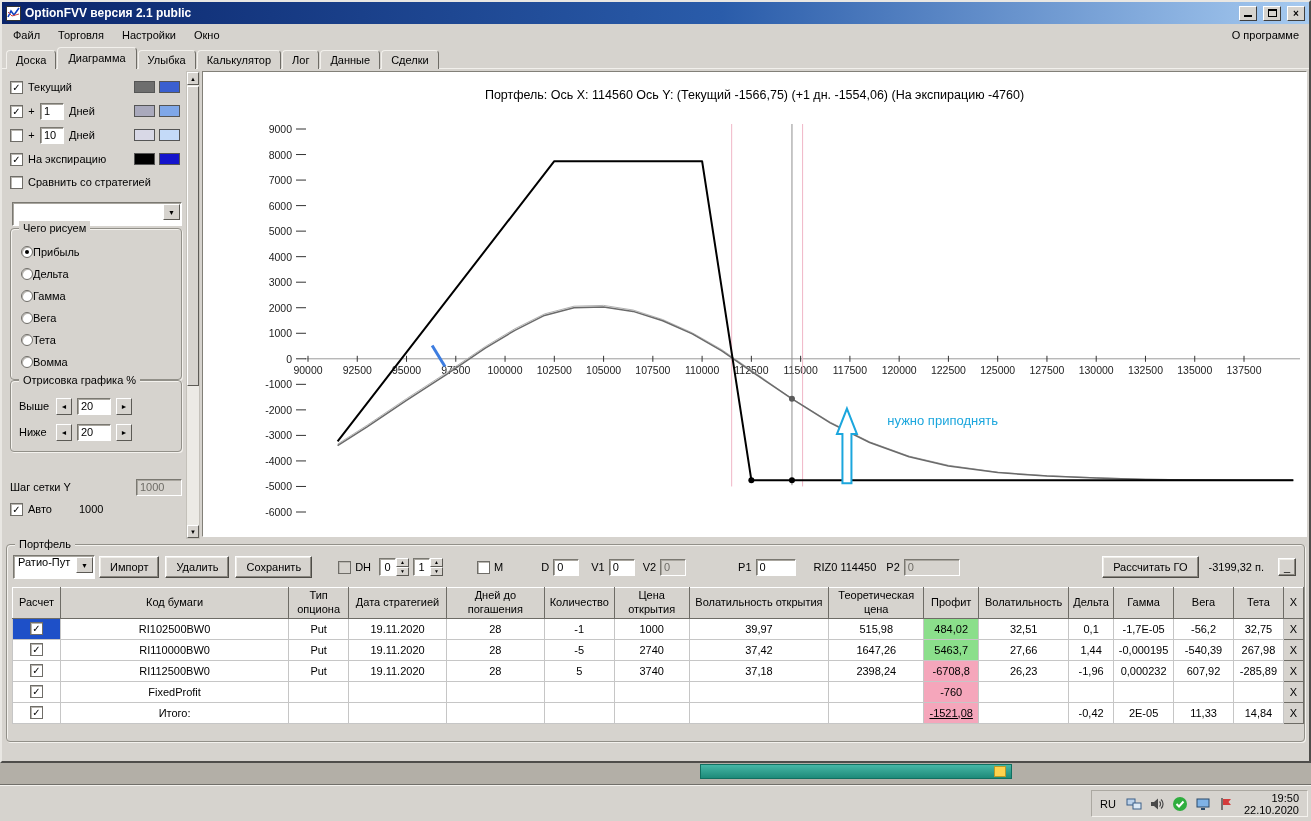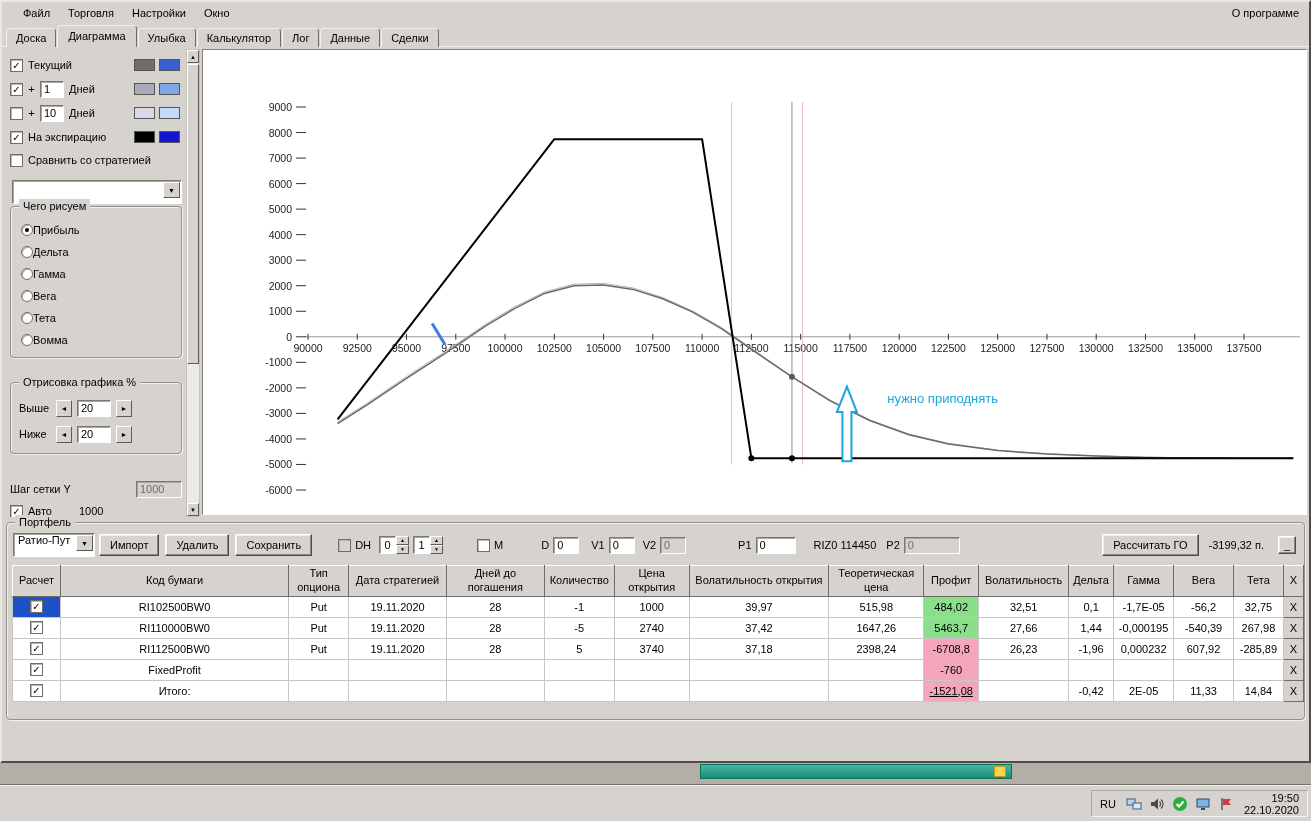--- a/index.html
+++ b/index.html
@@ -6,21 +6,21 @@
 body{font-family:"Liberation Sans",sans-serif;font-size:11px;color:#000;background:#9aa5b1}
 .screen{position:relative;width:1311px;height:821px;overflow:hidden;background:#b3afa7}
 .window{position:absolute;left:0;top:0;width:1311px;height:763px;background:#d6d3ce;border:2px solid;border-color:#e9e7e3 #4e4d4a #4e4d4a #e9e7e3}
 .titlebar{height:22px;display:flex;align-items:center;gap:4px;padding:0 4px;background:linear-gradient(90deg,#0a246a 0%,#2a5caa 55%,#a6caf0 100%);color:#fff}
 .title-text{font-weight:bold;font-size:12px}
 .tb-spacer{flex:1}
 .tb-btn{width:18px;height:15px;background:#d6d3ce;border:1px solid;border-color:#fff #404040 #404040 #fff;display:flex;align-items:center;justify-content:center;color:#000;font-size:10px;font-weight:bold;margin-left:2px}
 .glyph-min{width:8px;height:8px;border-bottom:2px solid #000}
 .glyph-max{width:9px;height:8px;border:1px solid #000;border-top-width:2px}
 .app-icon svg{display:block}
-.menubar{height:21px;display:flex;align-items:center;padding:0 6px 0 12px}
+.menubar{height:21px;display:flex;align-items:center;padding:0 6px 0 2px}
 .menu-items{display:flex}
 .menu-item{padding:3px 9px;cursor:default}
 .about-link{margin-left:auto;padding:3px 4px}
 .tabstrip{height:23px;padding:2px 0 0 4px;display:flex;align-items:flex-end;position:relative;z-index:2}
 .tab{padding:3px 9px;background:#d6d3ce;border:1px solid #6e6c66;border-bottom:none;border-left-color:#f2f0ec;border-top-color:#f2f0ec;border-radius:4px 4px 0 0;margin-right:1px;position:relative;top:1px;cursor:default}
 .tab.active{padding:4px 10px 5px;z-index:3;box-shadow:0 2px 0 #d6d3ce}
 .content{position:relative;height:470px;border-top:1px solid #f2f0ec;background:#d6d3ce}
 .sidebar{position:absolute;left:0;top:0;width:200px;height:470px;overflow:hidden;padding:6px 20px 0 8px}
 .sb-row{display:flex;align-items:center;gap:5px;height:22px}
 .toggle-row{height:24px}
@@ -35,21 +35,21 @@
 .combo{display:inline-flex;align-items:flex-start;height:24px;background:#fff;border:1px solid;border-color:#7a7871 #fff #fff #7a7871;box-shadow:inset 1px 1px 0 #a9a69f}
 .combo-val{flex:1;padding:0 4px;overflow:hidden;white-space:nowrap}
 .combo-btn{width:17px;height:16px;margin:1px;background:#d6d3ce;border:1px solid;border-color:#fff #5c5a55 #5c5a55 #fff;font-size:7px;display:flex;align-items:center;justify-content:center}
 .strategy-combo{width:170px;margin:6px 0 2px 2px}
 .groupbox{position:relative;border:1px solid #929089;border-radius:4px;box-shadow:inset 1px 1px 0 #f4f2ee,1px 1px 0 #f4f2ee}
 .legend{position:absolute;top:-8px;left:8px;background:#d6d3ce;padding:0 4px;line-height:14px}
 .draw-box{height:152px;padding:12px 4px 0 10px}
 .radio-row{display:flex;align-items:center;height:22px}
 .radio{width:12px;height:12px;border:1px solid #6f6d68;border-radius:50%;background:#fff;box-shadow:inset 1px 1px 0 #b9b6b0;position:relative;flex:0 0 12px}
 .radio.sel::after{content:"";position:absolute;left:3px;top:3px;width:4px;height:4px;border-radius:50%;background:#000}
-.render-box{margin-top:24px;height:72px;padding:12px 0 0 8px}
+.render-box{margin-top:0;height:72px;padding:12px 0 0 8px}
 .render-row{display:flex;align-items:center;gap:5px;height:26px}
 .rlabel{width:32px}
 .mini-btn{width:16px;height:17px;background:#d6d3ce;border:1px solid;border-color:#fff #5c5a55 #5c5a55 #fff;font-size:7px;display:flex;align-items:center;justify-content:center}
 .w34{width:34px}
 .gridy-row{margin-top:24px}
 .gridy-row .field,.gridx-row .field{margin-left:auto;width:46px}
 .auto-val{margin-left:22px}
 .sb-scrollbar{position:absolute;right:2px;top:2px;bottom:0;width:14px;background:#eceae5;border:1px solid #c4c1ba}
 .sb-up,.sb-down{position:absolute;left:0;width:12px;height:13px;background:#d6d3ce;border:1px solid;border-color:#fff #5c5a55 #5c5a55 #fff;font-size:6px;text-align:center;line-height:12px}
 .sb-up{top:0}.sb-down{bottom:0}
@@ -88,20 +88,38 @@
 #tray-icons{display:flex;gap:7px;align-items:center}
 #tray-icons svg{display:block}
 .clock{text-align:right;font-size:11px;line-height:12px}
 </style>
 </head>
 <body>
 
 <div class="screen">
   <div class="window">
 
+    <div class="titlebar">
+      <span class="app-icon">
+          <svg width="15" height="15" viewBox="0 0 15 15">
+            <rect x="0.5" y="0.5" width="14" height="14" fill="#fff" stroke="#333"></rect>
+            <polyline points="2,11 5,5 8,9 13,2" stroke="#1040c0" stroke-width="1.6" fill="none"></polyline>
+            <polyline points="2,6 6,10 13,8" stroke="#d04040" stroke-width="1" fill="none"></polyline>
+          </svg>
+        </span>
+      <span class="title-text">OptionFVV версия 2.1 public</span>
+      <span class="tb-spacer"></span>
+      <span class="tb-btn">
+          <span class="glyph-min"></span>
+        </span>
+      <span class="tb-btn">
+          <span class="glyph-max"></span>
+        </span>
+      <span class="tb-btn">×</span>
+    </div>
 
     <div class="menubar">
       <div class="menu-items">
           <div class="menu-item">Файл</div>
           <div class="menu-item">Торговля</div>
           <div class="menu-item">Настройки</div>
           <div class="menu-item">Окно</div>
         </div>
       <div class="about-link">О программе</div>
     </div>
@@ -221,20 +239,21 @@
         </div>
         
         <div class="sb-scrollbar">
           <div class="sb-up">▲</div>
           <div class="sb-thumb"></div>
           <div class="sb-down">▼</div>
         </div>
       </div>
 
       <div class="chart-area">
+        <div class="chart-title">Портфель: Ось X: 114560 Ось Y:  (Текущий -1566,75)  (+1 дн. -1554,06)  (На экспирацию -4760)</div>
         <svg id="chart-svg" width="1105" height="466" viewBox="0 0 1105 466">
             <line x1="102" y1="286.8" x2="1097" y2="286.8" stroke="#9a9a9a" stroke-width="1"></line>
             <line x1="93" y1="440" x2="103" y2="440" stroke="#333"></line>
             <text class="tick" x="89" y="444" text-anchor="end">-6000</text>
             <line x1="93" y1="414.46666666666664" x2="103" y2="414.46666666666664" stroke="#333"></line>
             <text class="tick" x="89" y="418.46666666666664" text-anchor="end">-5000</text>
             <line x1="93" y1="388.93333333333334" x2="103" y2="388.93333333333334" stroke="#333"></line>
             <text class="tick" x="89" y="392.93333333333334" text-anchor="end">-4000</text>
             <line x1="93" y1="363.4" x2="103" y2="363.4" stroke="#333"></line>
             <text class="tick" x="89" y="367.4" text-anchor="end">-3000</text>

